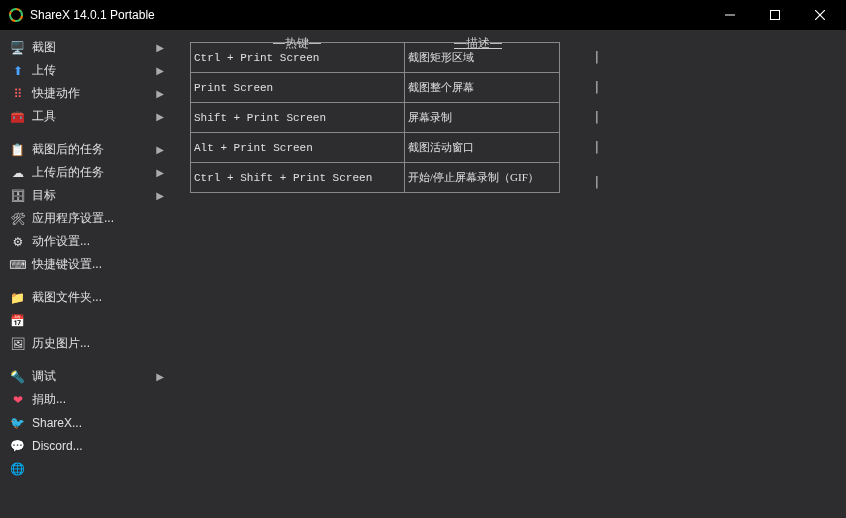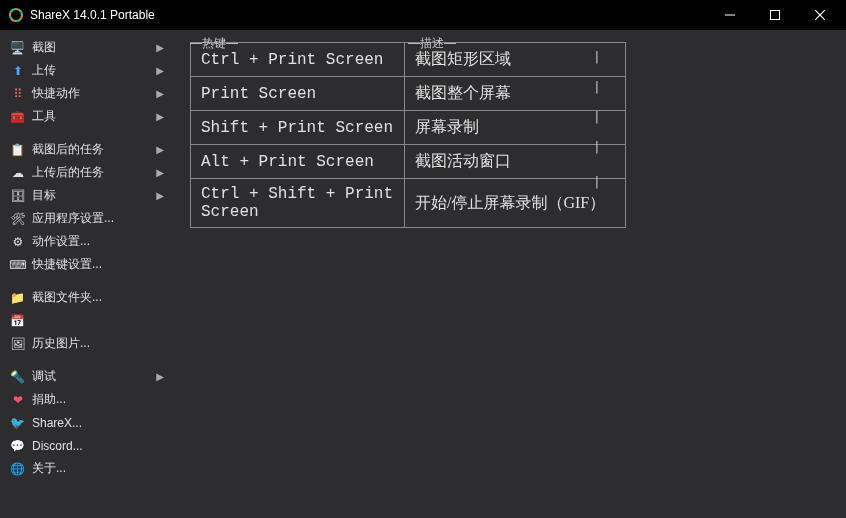--- a/index.html
+++ b/index.html
@@ -86,35 +86,35 @@
     margin-top: 2px;
   }
   .headers {
     display: flex;
     position: absolute;
     top: -7px;
     left: 0;
     width: 100%;
   }
   .headers .h1, .headers .h2 {
-    text-align: left;
+    text-align: center;
     font-size: 12px;
     color: #ccc;
   }
   .headers .h1 { width: 214px; }
-  .headers .h2 { width: 140px; margin-left: 4px; }
+  .headers .h2 { width: 140px; margin-left: 4px; text-decoration: underline; }
   .hotkey-table {
     border: 1px solid #888;
     border-collapse: collapse;
   }
   .hotkey-table td {
     border: 1px solid #888;
-    padding: 6px 10px;
+    padding: 6px 3px;
     font-family: "Consolas","Courier New",monospace;
-    font-size: 16px;
+    font-size: 11px;
     color: #e0e0e0;
     height: 30px;
     vertical-align: middle;
   }
   .hotkey-table td.key { width: 214px; }
   .hotkey-table td.desc {
     font-family: Liberation Serif, serif;
     padding-right: 20px;
   }
   .pipe {
@@ -234,21 +234,20 @@
         <div class="menu-item">
           <span class="icon" style="color: rgb(74, 163, 255);">🐦</span>
           <span class="label">ShareX...</span>
         </div>
         <div class="menu-item">
           <span class="icon" style="color: rgb(106, 125, 255);">💬</span>
           <span class="label">Discord...</span>
         </div>
         <div class="menu-item">
           <span class="icon">🌐</span>
-          <span class="label">关于...</span>
         </div>
       </div>
     <div class="main">
       <div class="table-wrap">
         <table class="hotkey-table" id="hotkey-table">
           <tbody id="hotkey-body">
               <tr>
                 <td class="key">Ctrl + Print Screen</td>
                 <td class="desc">截图矩形区域</td>
               </tr>

